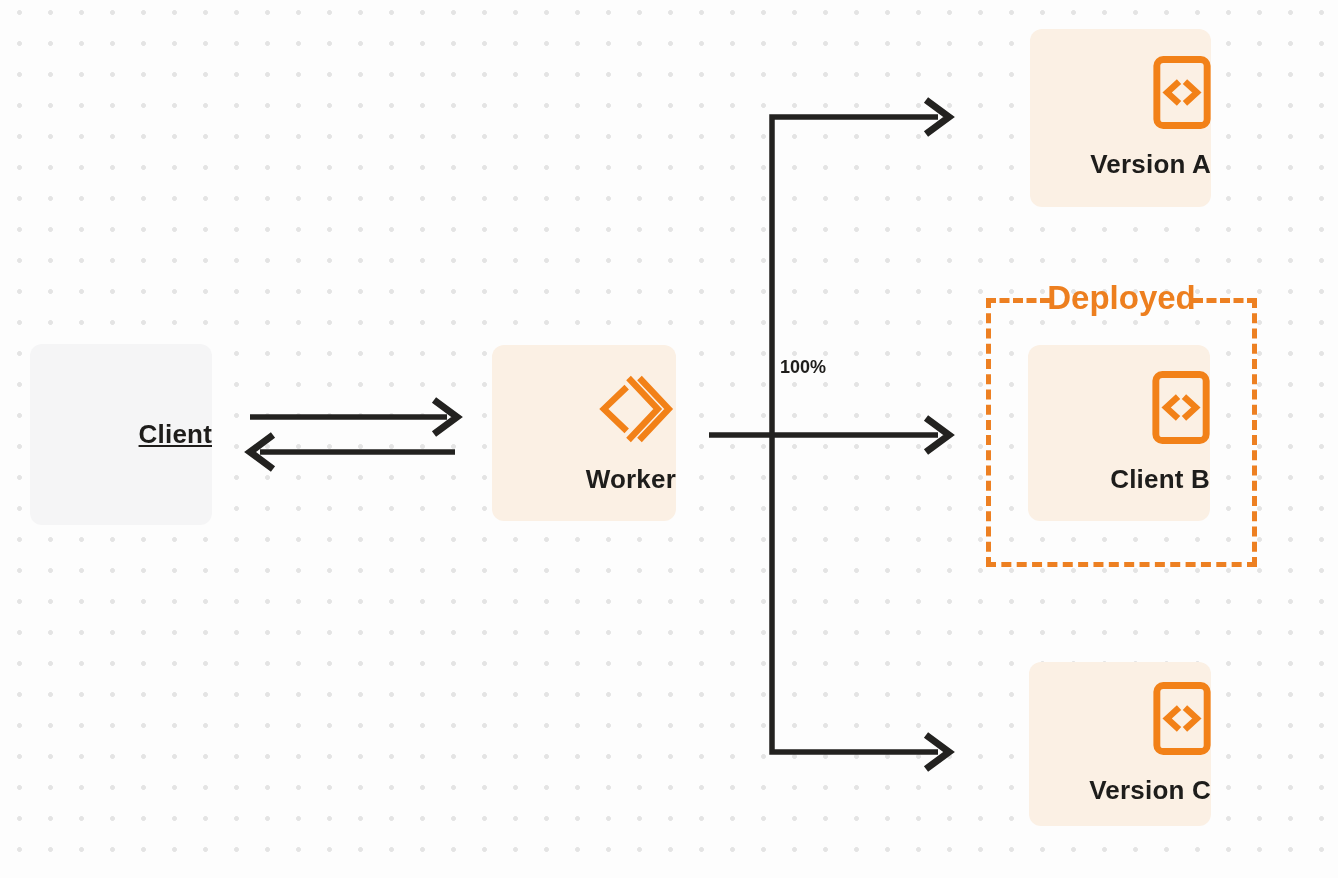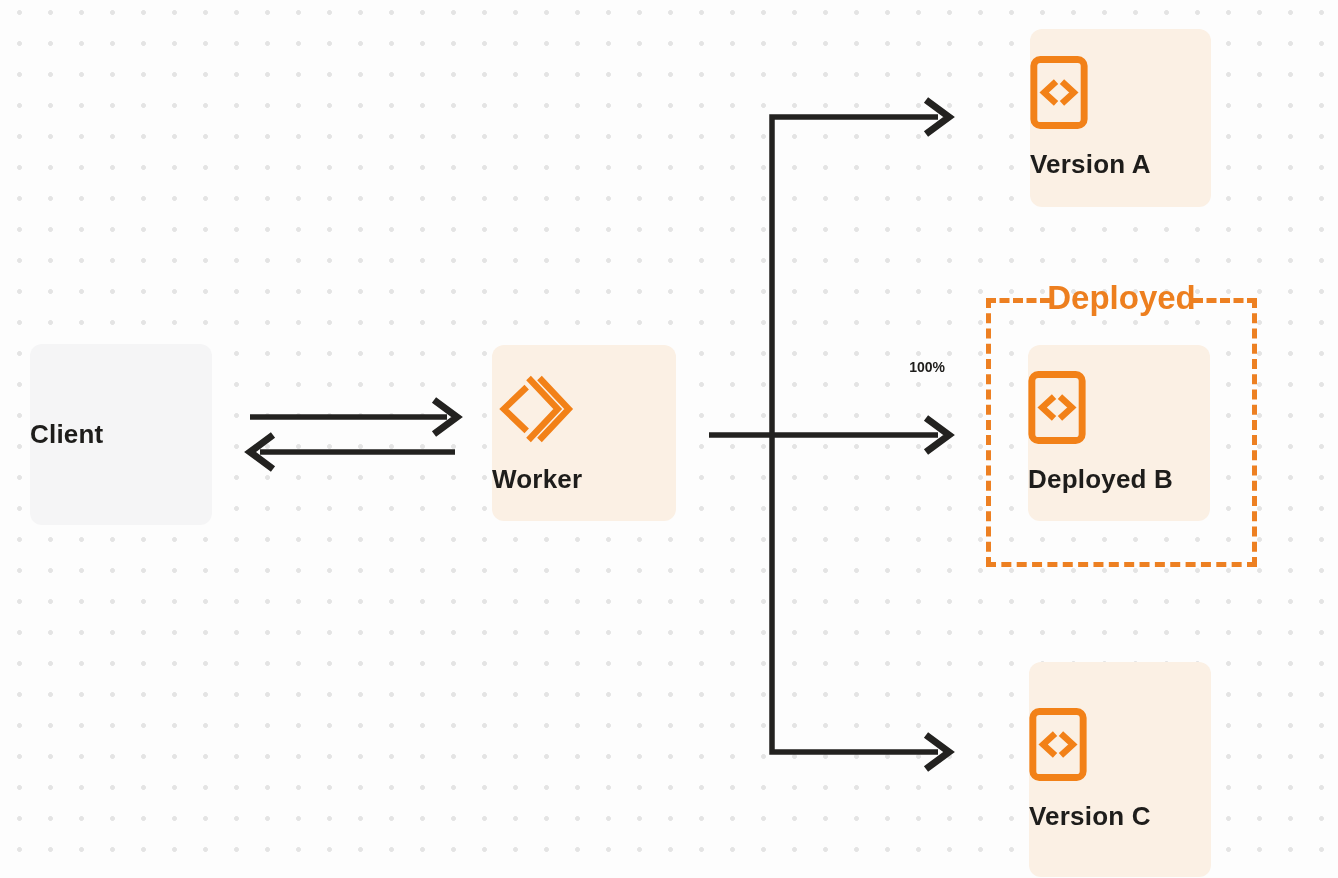--- a/index.html
+++ b/index.html
@@ -15,35 +15,36 @@
     font-family:"Liberation Sans", sans-serif;
   }
   .arrows-layer{
     position:absolute;left:0;top:0;width:1338px;height:878px;
     pointer-events:none;
   }
   .node{
     position:absolute;
     border-radius:12px;
     display:flex;flex-direction:column;
-    align-items:flex-start;justify-content:center;
+    align-items:flex-end;justify-content:center;
     color:#1e1d1b;
     font-weight:700;
     font-size:26px;
     letter-spacing:0.2px;
   }
   .node-client{
     left:30px;top:344px;width:182px;height:181px;
     background:#f5f5f6;
+    text-decoration:underline;
   }
   .node-cream{background:#fbf0e4;}
   .node-worker{left:492px;top:345px;width:184px;height:176px;gap:18px;}
   .node-version-a{left:1030px;top:29px;width:181px;height:178px;gap:20px;}
   .node-version-b{left:1028px;top:345px;width:182px;height:176px;gap:20px;}
-  .node-version-c{left:1029px;top:662px;width:182px;height:215px;gap:20px;}
+  .node-version-c{left:1029px;top:662px;width:182px;height:164px;gap:20px;}
   .node .icon{display:block;line-height:0;}
   .group-box{
     position:absolute;
     left:986px;top:298px;width:271px;height:269px;
     border-left:5px dashed #ed8022;
     border-right:5px dashed #ed8022;
     border-bottom:5px dashed #ed8022;
   }
   .group-box .top-seg{
     position:absolute;top:0;height:0;
@@ -57,24 +58,24 @@
     transform:translateX(-50%);
     color:#ed7f1f;
     font-weight:700;
     font-size:33px;
     white-space:nowrap;
     line-height:26px;
   }
   .traffic-label{
     position:absolute;
     left:780px;top:351px;width:165px;
-    text-align:right;
+    text-align:left;
     color:#1e1d1b;
     font-weight:700;
-    font-size:14px;
+    font-size:18px;
     line-height:32px;
   }
   .traffic-label .line2{letter-spacing:1.5px;}
 </style>
 </head>
 <body>
 
 <div class="canvas">
 
   <svg class="arrows-layer" width="1338" height="878" viewBox="0 0 1338 878" fill="none" stroke="#232220" stroke-width="5.5">
@@ -138,21 +139,21 @@
   </div>
 
   <div class="node node-cream node-version-b">
     <span class="icon">
       <svg width="58" height="73" viewBox="0 0 58 74" fill="none" stroke="#f28118" stroke-width="7" stroke-linejoin="miter">
         <rect x="3.5" y="3.5" width="51" height="67" rx="6.5"></rect>
         <polyline points="26,26 14,37 26,48" stroke-width="6.5"></polyline>
         <polyline points="32,26 44,37 32,48" stroke-width="6.5"></polyline>
       </svg>
     </span>
-    <span>Deployed B</span>
+    <span>Client B</span>
   </div>
 
   <div class="node node-cream node-version-c">
     <span class="icon">
       <svg width="58" height="73" viewBox="0 0 58 74" fill="none" stroke="#f28118" stroke-width="7" stroke-linejoin="miter">
         <rect x="3.5" y="3.5" width="51" height="67" rx="6.5"></rect>
         <polyline points="26,26 14,37 26,48" stroke-width="6.5"></polyline>
         <polyline points="32,26 44,37 32,48" stroke-width="6.5"></polyline>
       </svg>
     </span>

